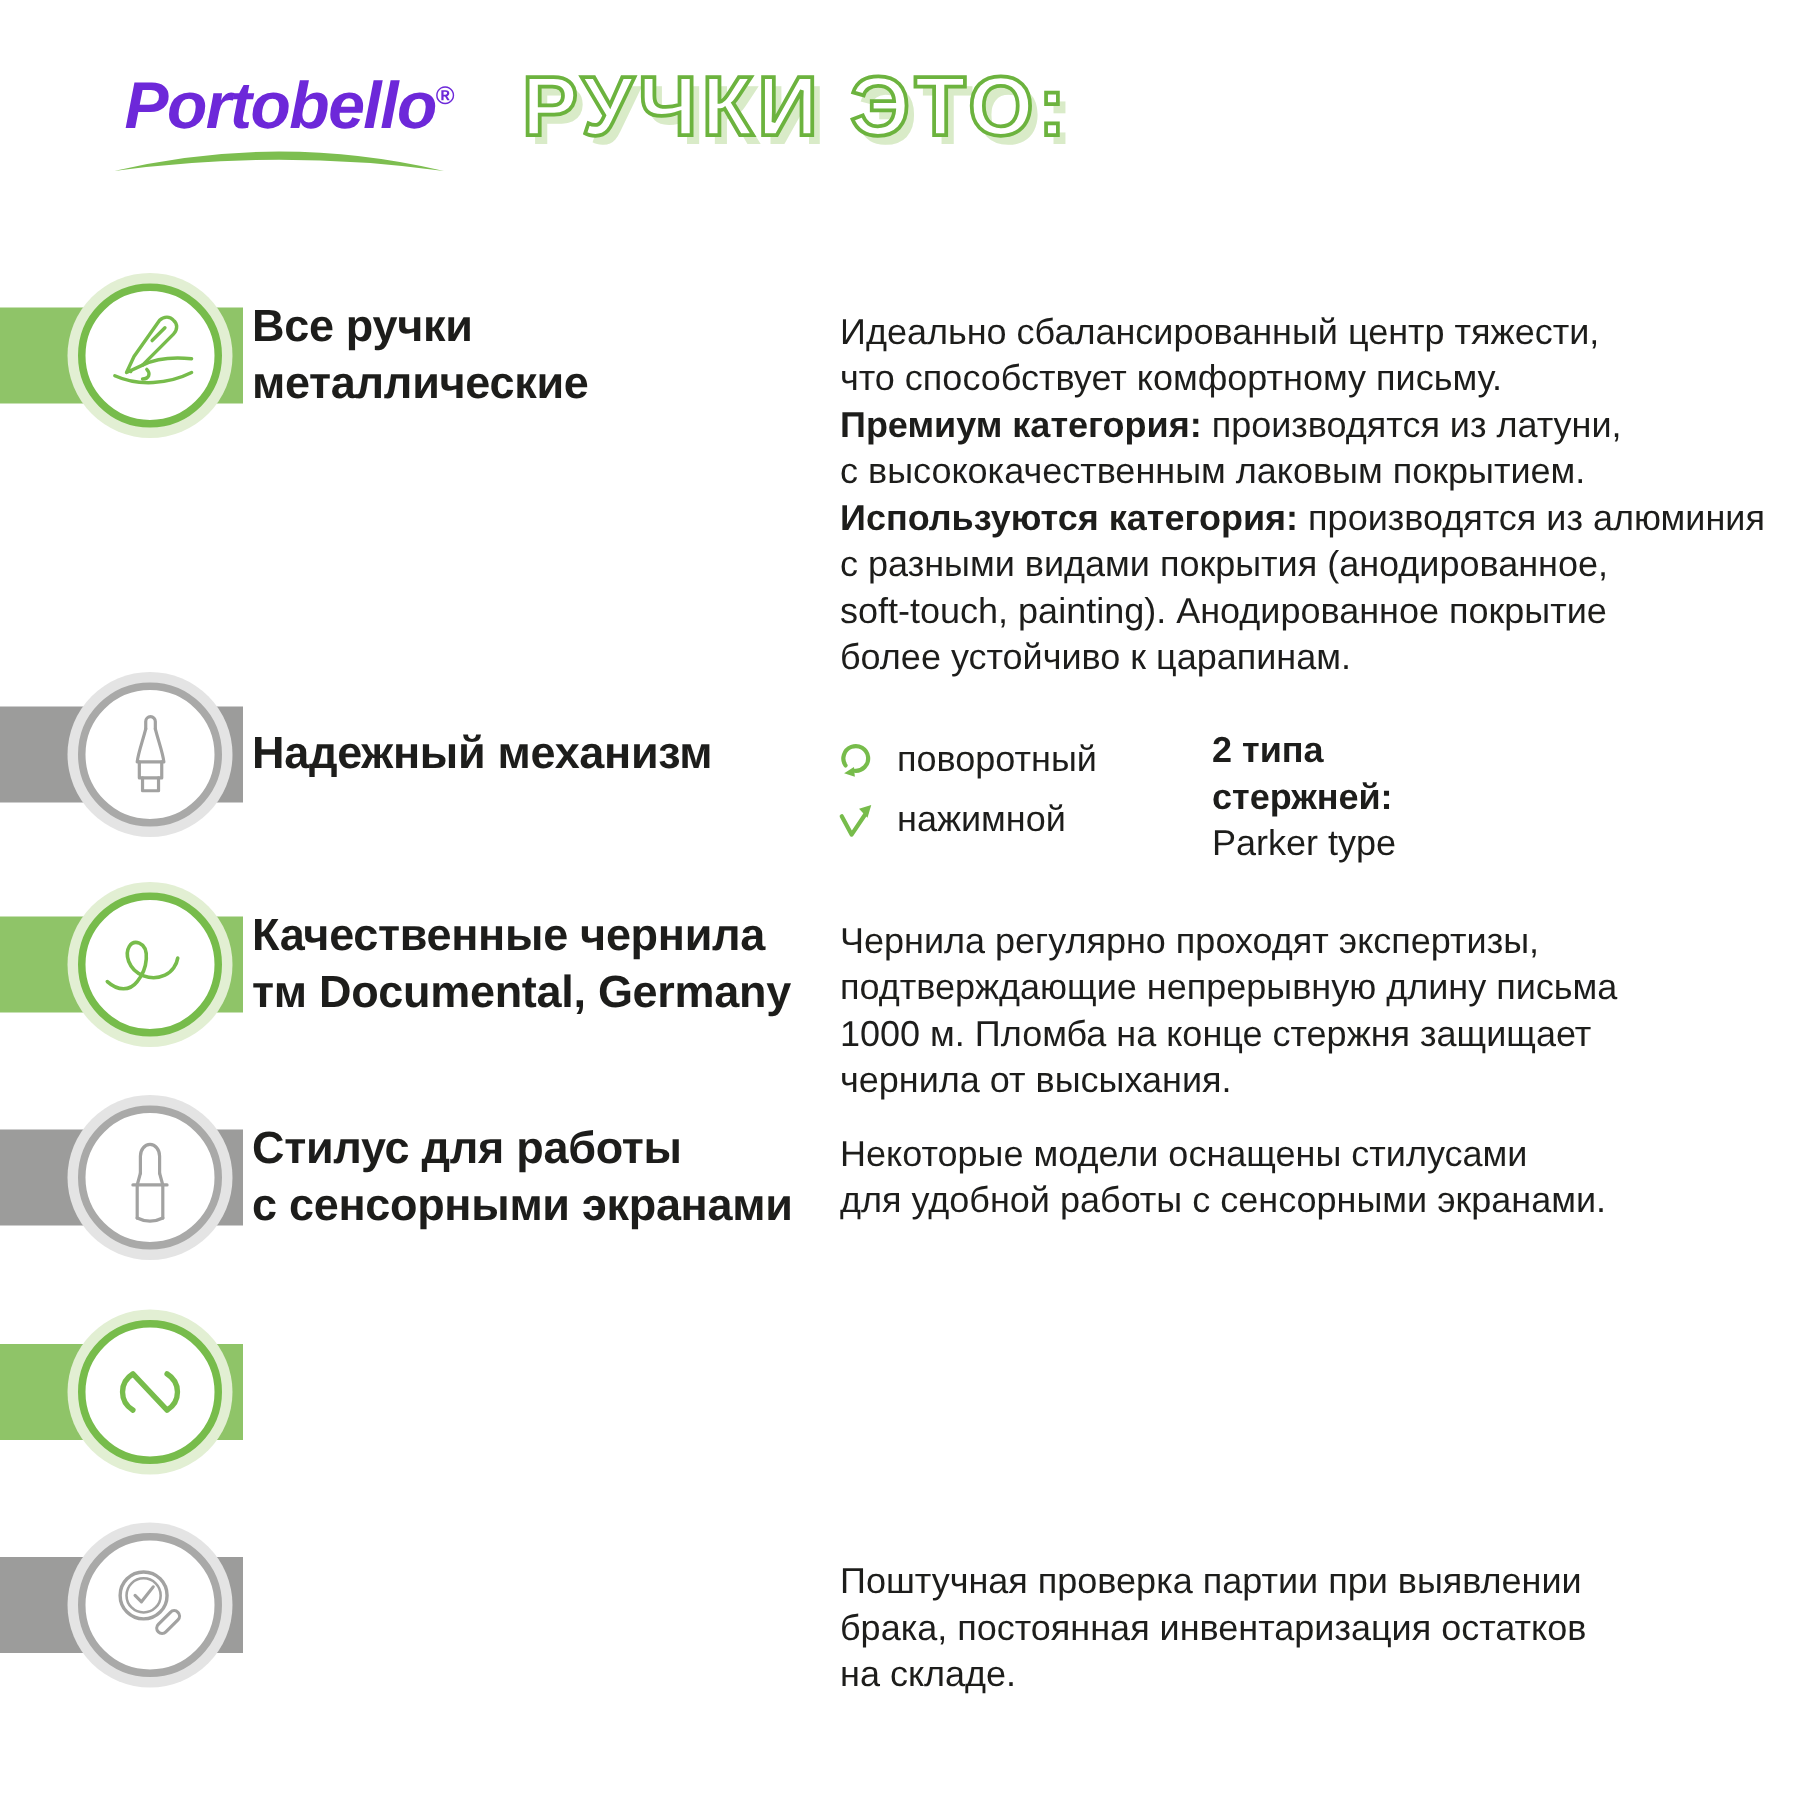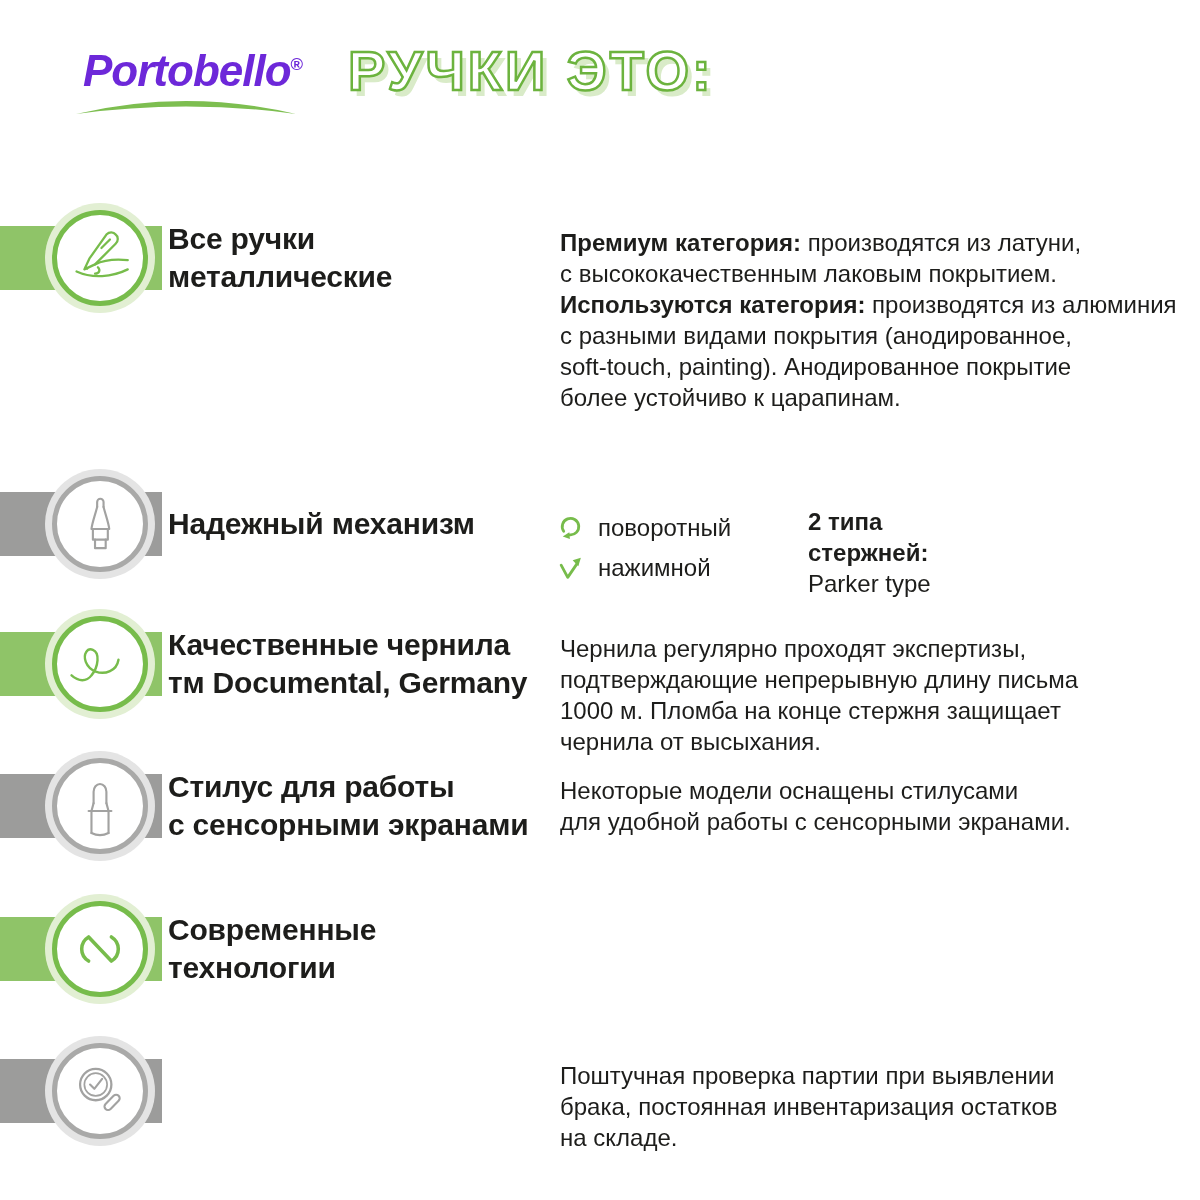--- a/index.html
+++ b/index.html
@@ -23,21 +23,21 @@
   .header-title {
     position:absolute; left:348px; top:38px;
     font-size:56px; font-weight:800; letter-spacing:3px;
     color:#ffffff;
     -webkit-text-stroke:2.5px #6CB33E;
     text-shadow:5px 6px 0 #D9EBC8;
     white-space:nowrap;
   }
 
   
-  .row { position:absolute; left:0; width:960px; height:120px;margin-top:21px; }
+  .row { position:absolute; left:0; width:960px; height:120px; }
   .bar { position:absolute; left:0; top:0; width:162px; height:64px; }
   .bar.green { background:#8FC468; }
   .bar.gray  { background:#9C9C9B; }
   .halo { position:absolute; left:45px; top:-23px; width:110px; height:110px; border-radius:50%; }
   .halo.green { background:#E2EFD3; }
   .halo.gray  { background:#E4E4E4; }
   .disc {
     position:absolute; left:52px; top:-16px; width:96px; height:96px;
     border-radius:50%; background:#ffffff; border:5px solid #77BC4B;
     display:flex; align-items:center; justify-content:center;
@@ -81,21 +81,23 @@
         <path d="M59,19 L47,31"></path>
         <path d="M25,58 L27,60"></path>
         <path d="M38,54 C50,48 64,46 84,48"></path>
         <path d="M12,64 C34,74 62,72 84,61"></path>
         <path d="M42,58 C46,62 44,67 38,67"></path>
       </g>
     </svg>
   </div>
   <h2 class="row-title">Все ручки
 металлические</h2>
-  <div class="row-desc"><b>Премиум категория:</b><span> производятся из латуни,
+  <div class="row-desc"><span>Идеально сбалансированный центр тяжести,
+что способствует комфортному письму.
+</span><b>Премиум категория:</b><span> производятся из латуни,
 с высококачественным лаковым покрытием.
 </span><b>Используются категория:</b><span> производятся из алюминия
 с разными видами покрытия (анодированное,
 soft-touch, painting). Анодированное покрытие
 более устойчиво к царапинам.</span></div>
 </div>
 
 <div class="row" style="top:471px">
   <div class="bar gray"></div>
   <div class="halo gray"></div>
@@ -169,22 +171,20 @@
 </div>
 
 <div class="row" style="top:896px">
   <div class="bar green"></div>
   <div class="halo green"></div>
   <div class="disc">
     <svg width="64" height="64" viewBox="0 0 90 90">
       <path d="M29,62 C16,54 16,36 29,28 L61,62 C74,54 74,36 61,28" fill="none" stroke="#77BC4B" stroke-width="5" stroke-linecap="round" stroke-linejoin="round"></path>
     </svg>
   </div>
-  <h2 class="row-title">Современные
-технологии</h2>
 </div>
 
 <div class="row" style="top:1038px">
   <div class="bar gray"></div>
   <div class="halo gray"></div>
   <div class="disc gray">
     <svg width="64" height="64" viewBox="0 0 90 90">
       <g fill="none" stroke="#A2A2A1" stroke-linecap="round" stroke-linejoin="round">
         <circle cx="39" cy="36" r="22" stroke-width="3.2"></circle>
         <circle cx="39" cy="36" r="16" stroke-width="2.4"></circle>

